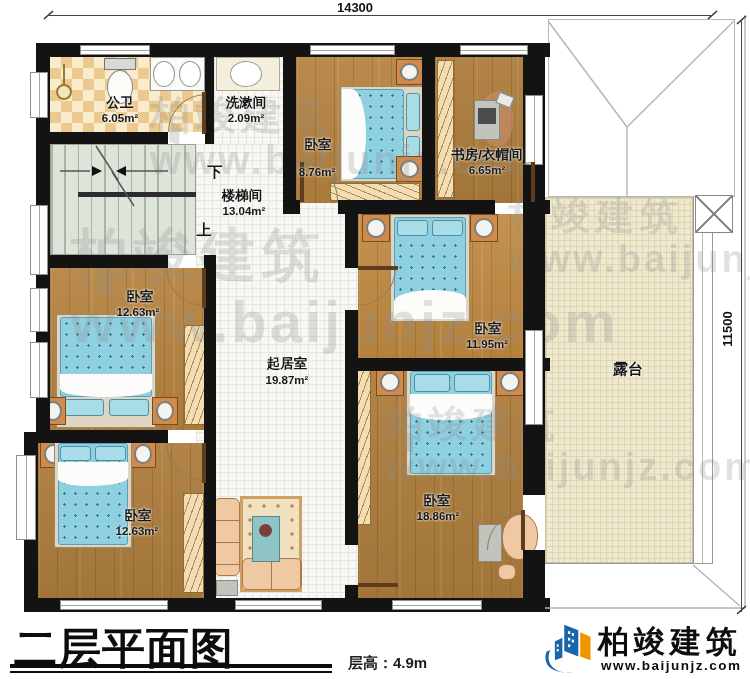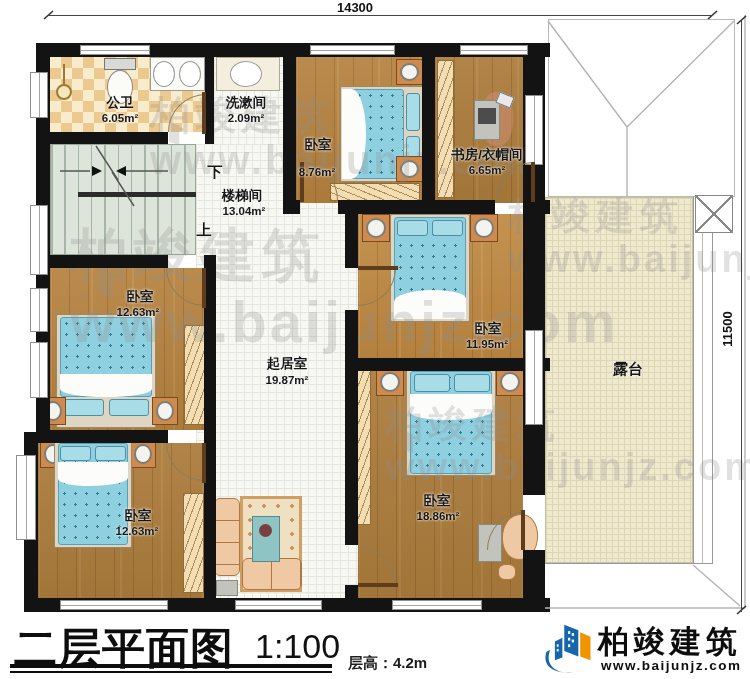--- a/index.html
+++ b/index.html
@@ -300,24 +300,23 @@
   <div class="lbl" style="left:488px;top:329px;">卧室</div>
   <div class="lbl-area" style="left:487px;top:344px;">11.95m²</div>
   <div class="lbl" style="left:628px;top:369px;font-size:15px;">露台</div>
   <div class="lbl" style="left:138px;top:516px;">卧室</div>
   <div class="lbl-area" style="left:137px;top:531px;">12.63m²</div>
   <div class="lbl" style="left:437px;top:501px;">卧室</div>
   <div class="lbl-area" style="left:438px;top:516px;">18.86m²</div>
 
   <div id="titleblock">
     <div class="bigtitle">二层平面图</div>
-    <div class="scaletxt">1:100</div>
     <div class="ul1"></div>
     <div class="ul2"></div>
-    <div class="heighttxt">层高：4.2m</div>
+    <div class="heighttxt">层高：4.9m</div>
     <svg style="left:538px;top:2px;" width="60" height="62" viewBox="0 0 64 64">
       <path fill="#1766ab" d="M28 6 L43 12 L43 40 L28 34 Z"></path>
       <path fill="#f09500" d="M45 14 L56 19 L56 44 L45 40 Z"></path>
       <path fill="#1766ab" d="M26 20 L18 24 L18 44 L26 41 Z"></path>
       <path fill="#1766ab" d="M13 33 C6 50 22 61 41 56 C24 60 3 54 9 35 Z"></path>
       <g fill="#fff">
           <rect x="32" y="13" width="2.4" height="3"></rect>
           <rect x="36" y="15" width="2.4" height="3"></rect>
           <rect x="32" y="20" width="2.4" height="3"></rect>
           <rect x="36" y="22" width="2.4" height="3"></rect>

